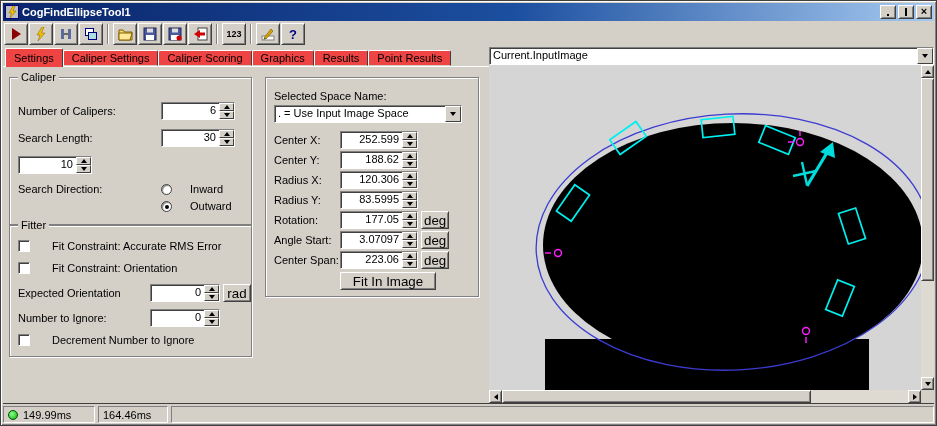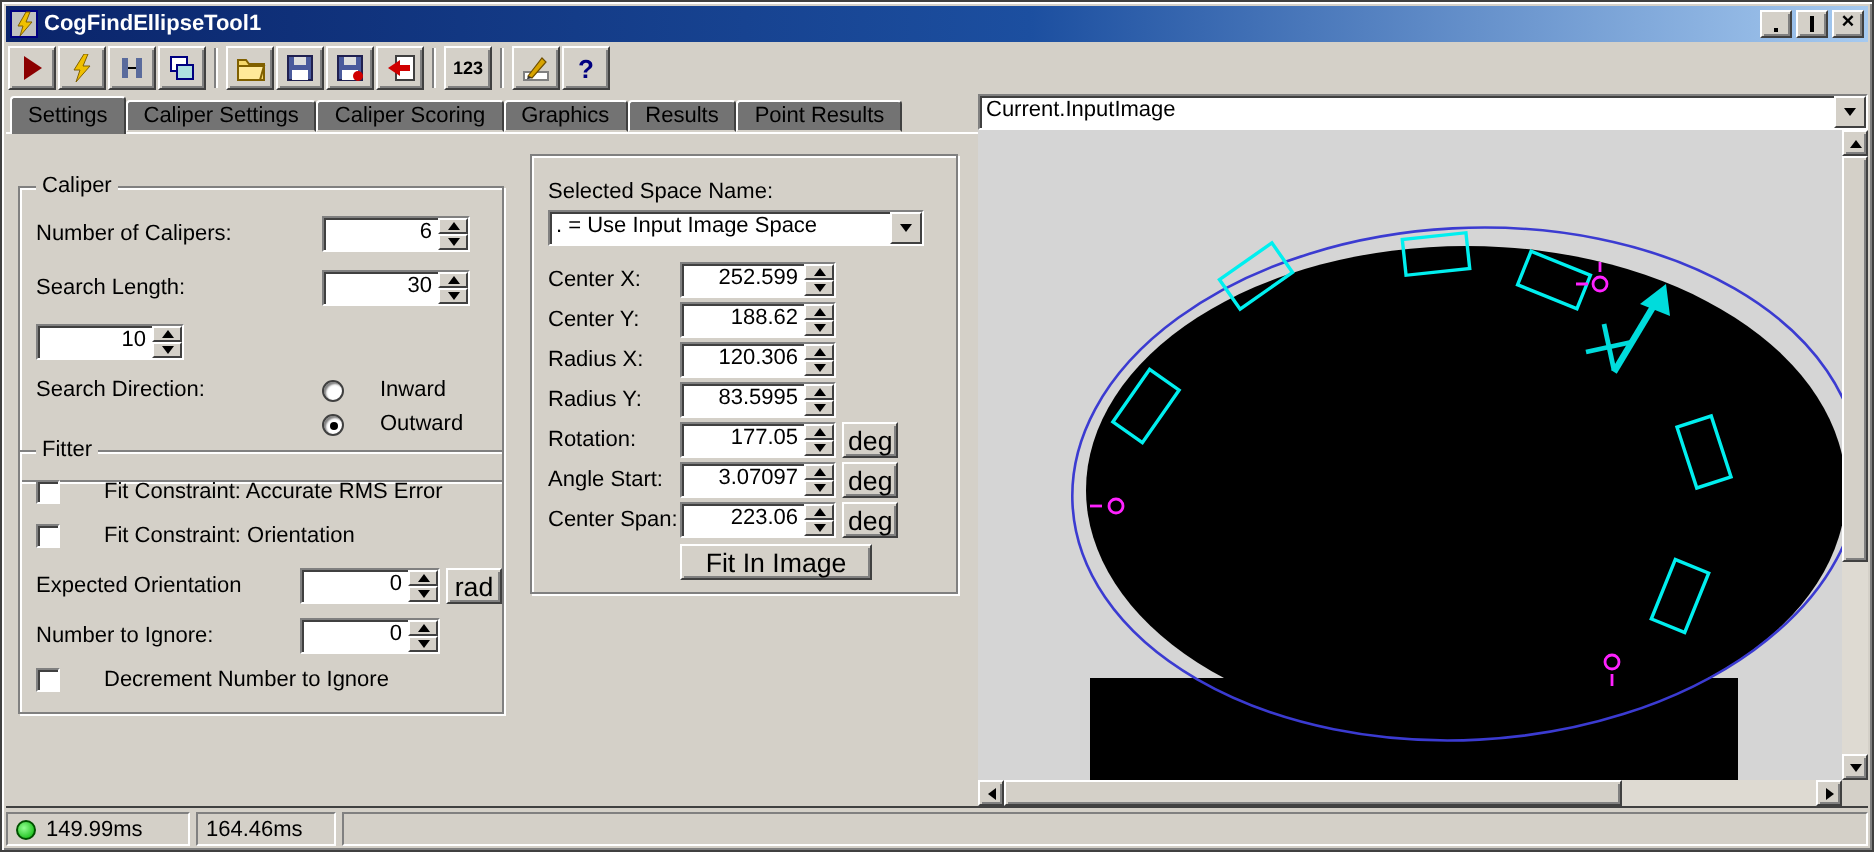--- a/index.html
+++ b/index.html
@@ -25,28 +25,28 @@
   .tbtn{width:24px;height:22px;display:flex;align-items:center;justify-content:center;padding:0;}
   .tsep{width:2px;height:20px;border-left:1px solid #808080;border-right:1px solid #ffffff;margin:0 3px;}
   .tbtn span{font-weight:bold;font-size:9px;}
   .help-q{color:#000080;font-size:13px !important;}
   
   .main-row{display:flex;height:356px;}
   .left-pane{width:486px;display:flex;flex-direction:column;}
   .right-pane{width:445px;display:flex;flex-direction:column;}
   
   .tabs{height:19px;display:flex;align-items:flex-end;padding-left:2px;position:relative;}
-  .tab{height:16px;padding:0 8px;display:flex;align-items:center;background:#737373;
+  .tab{height:16px;padding:0 8px;display:flex;align-items:center;background:#ef4444;
     border:1px solid;border-color:#ffffff #404040 #d4d0c8 #ffffff;border-radius:2px 2px 0 0;white-space:nowrap;}
   .tab.selected{height:19px;z-index:2;margin-bottom:-1px;border-bottom:none;font-weight:normal;}
   .tab-content{position:relative;height:337px;border-top:1px solid #ffffff;}
   
   .group{position:absolute;border:1px solid #808080;box-shadow:1px 1px 0 #ffffff, inset 1px 1px 0 #ffffff;}
   .group-title{position:absolute;top:-8px;left:8px;background:#d4d0c8;padding:0 3px;line-height:14px;}
-  .g-caliper{left:6px;top:10px;width:243px;height:148px;padding-top:14px;margin-top:16px;}
+  .g-caliper{left:6px;top:10px;width:243px;height:148px;padding-top:24px;}
   .g-fitter{left:6px;top:158px;width:243px;height:132px;padding-top:14px;}
   .g-arc{left:262px;top:10px;width:214px;height:220px;padding-top:12px;}
   
   .frow{display:flex;align-items:center;padding-left:8px;margin-bottom:9px;}
   .flabel-c{width:143px;}
   .flabel-f{width:132px;}
   .flabel-a{width:66px;}
   .spin{height:18px;display:flex;align-items:stretch;background:#fff;
     border:1px solid;border-color:#808080 #ffffff #ffffff #808080;box-shadow:inset 1px 1px 0 #404040;}
   .w74{width:74px;}.w70{width:70px;}.w78{width:78px;}

